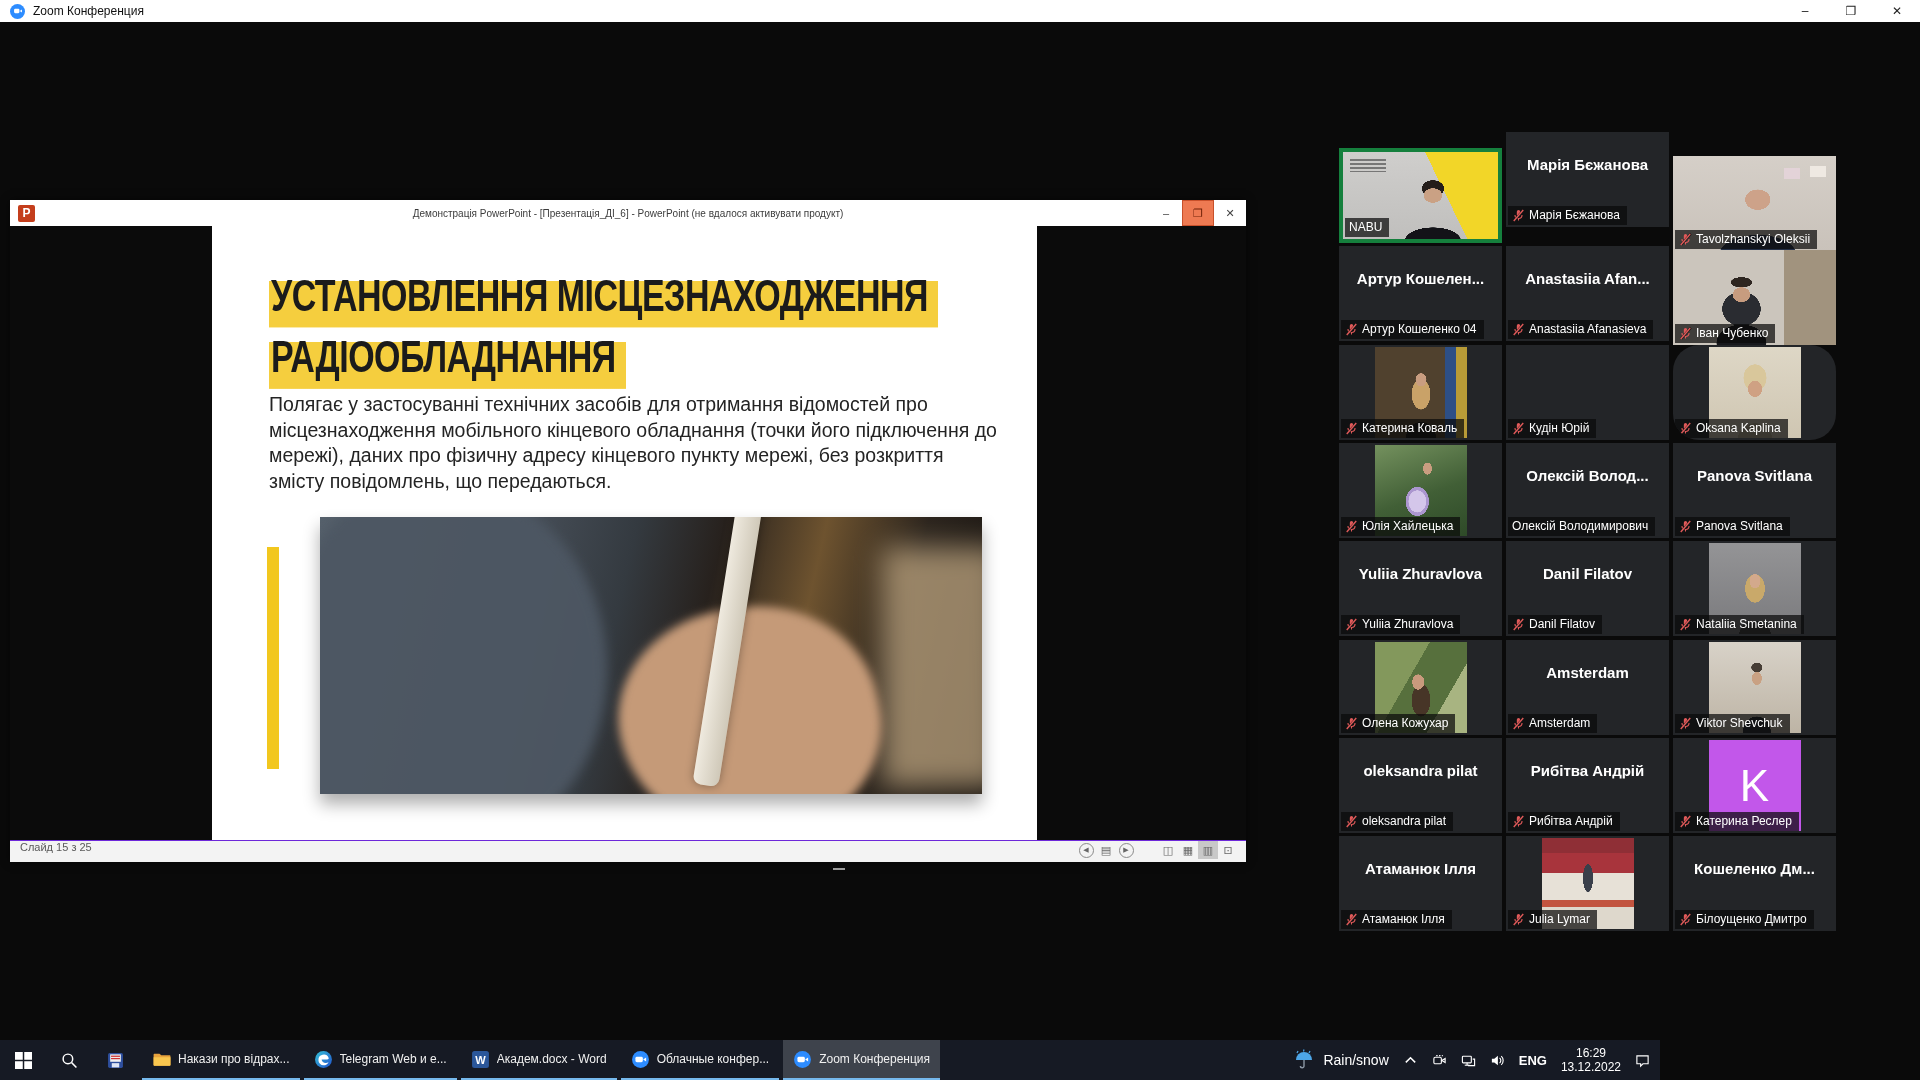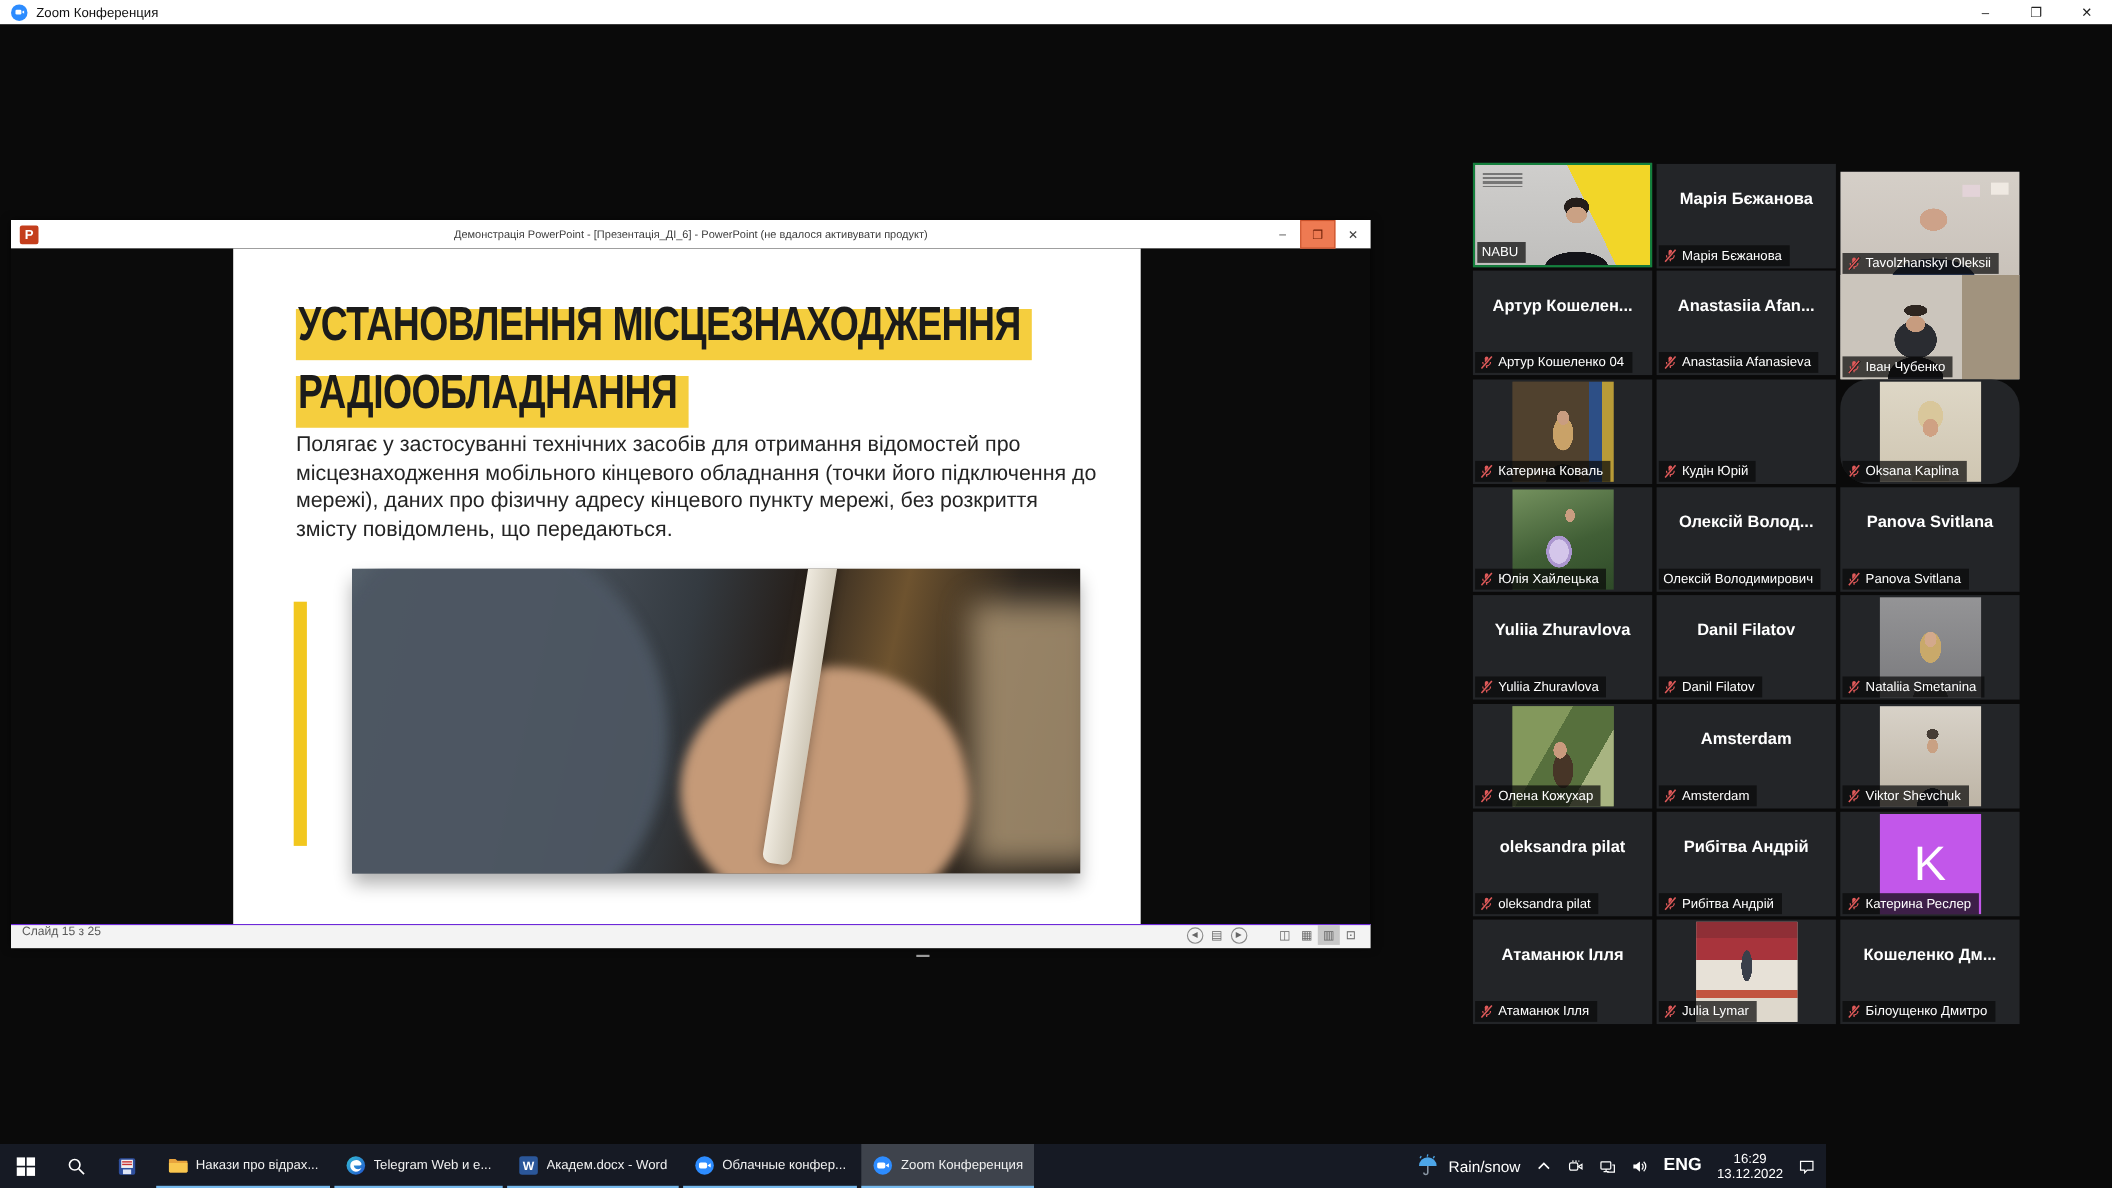--- a/index.html
+++ b/index.html
@@ -56,21 +56,21 @@
   .ppt-ic{width:20px;height:18px;display:flex;align-items:center;justify-content:center;color:#666;font-size:11px;}
   .ppt-ic:nth-child(1),.ppt-ic:nth-child(3){font-size:7px;}
   .ppt-ic:nth-child(1) span,.ppt-ic:nth-child(3) span{width:13px;height:13px;border:1px solid #8a8a8a;border-radius:50%;
      display:flex;align-items:center;justify-content:center;}
   .ppt-ic:nth-child(3){margin-right:22px;}
   .ppt-ic.active{background:#c8c8c8;}
   .mouse-dash{position:absolute;left:833px;top:868px;width:12px;height:2px;background:#9b9b9b;}
 
   
   .tile{position:absolute;width:163px;height:95px;background:#232528;overflow:hidden;box-sizing:border-box;}
-  .tile.active{border:2px solid #15803d;}
+  .tile.active{border:4px solid #15803d;}
   .art{position:absolute;}
   .art.full{left:0;top:0;right:0;bottom:0;}
   .art.sq{left:50%;top:2px;width:92px;height:91px;transform:translateX(-50%);}
   .letter-avatar{position:absolute;left:50%;top:2px;width:92px;height:91px;transform:translateX(-50%);
      display:flex;align-items:center;justify-content:center;color:#fff;font-size:44px;}
   .center-name{position:absolute;left:4px;right:4px;top:34%;transform:translateY(-50%);
      text-align:center;color:#fff;font-weight:bold;font-size:15px;white-space:nowrap;overflow:hidden;}
   .tile-label{position:absolute;left:2px;bottom:2px;max-width:155px;display:flex;align-items:center;gap:4px;
      background:rgba(10,10,10,.72);color:#fff;font-size:12px;padding:2px 7px 3px 4px;white-space:nowrap;overflow:hidden;}
   .mic-icon{display:flex;flex:0 0 auto;}
@@ -143,21 +143,21 @@
   .tb-app{display:flex;align-items:center;gap:7px;padding:0 10px;margin-left:4px;max-width:160px;
      border-bottom:2px solid #76b9ed;box-sizing:border-box;flex:0 0 auto;}
   .tb-app svg{width:19px;height:19px;flex:0 0 auto;}
   .tb-app.active{background:#3e434c;}
   .tb-label{font-size:12px;color:#f0f0f0;white-space:nowrap;overflow:hidden;max-width:118px;}
   .tb-tray{margin-left:auto;display:flex;align-items:center;gap:14px;padding-right:10px;}
   .tb-weather{display:flex;align-items:center;gap:8px;font-size:14px;}
   .tb-weather svg{width:22px;height:22px;}
   .tray-ic{display:flex;align-items:center;justify-content:center;}
   .tray-ic svg{width:15px;height:15px;}
-  .tb-lang{font-size:16px;font-weight:bold;}
+  .tb-lang{font-size:13px;font-weight:bold;}
   .tb-clock{font-size:12px;text-align:center;line-height:14px;}
 </style>
 </head>
 <body>
 
 <div id="screen">
 
   <div class="zoom-titlebar">
     <span class="zoom-app-icon">
       <svg viewBox="0 0 14 14">
@@ -231,21 +231,21 @@
 
   <div class="mouse-dash"></div>
 
   <div id="participant-grid">
       <div class="tile active" style="left: 1339px; top: 148px;">
         <div class="art full art-nabu"></div>
         <div class="tile-label">
           <span class="label-text">NABU</span>
         </div>
       </div>
-      <div class="tile" style="left: 1506px; top: 149px; padding-left: 20px;">
+      <div class="tile" style="left: 1506px; top: 132px; padding-left: 20px;">
         <div class="center-name">Марія Бєжанова</div>
         <div class="tile-label">
           <span class="mic-icon">
             <svg viewBox="0 0 14 14">
               <rect x="5.2" y="1.2" width="3.6" height="6.4" rx="1.8" fill="#e05a5a"></rect>
               <path d="M3.2 6.5a3.8 3.8 0 0 0 7.6 0" fill="none" stroke="#e05a5a" stroke-width="1.2"></path>
               <line x1="7" y1="10.4" x2="7" y2="12.4" stroke="#e05a5a" stroke-width="1.2"></line>
               <line x1="12.6" y1="0.8" x2="2.4" y2="12.6" stroke="#141414" stroke-width="2.6"></line>
               <line x1="12.1" y1="1.1" x2="1.9" y2="12.9" stroke="#e05a5a" stroke-width="1.5"></line>
             </svg>

